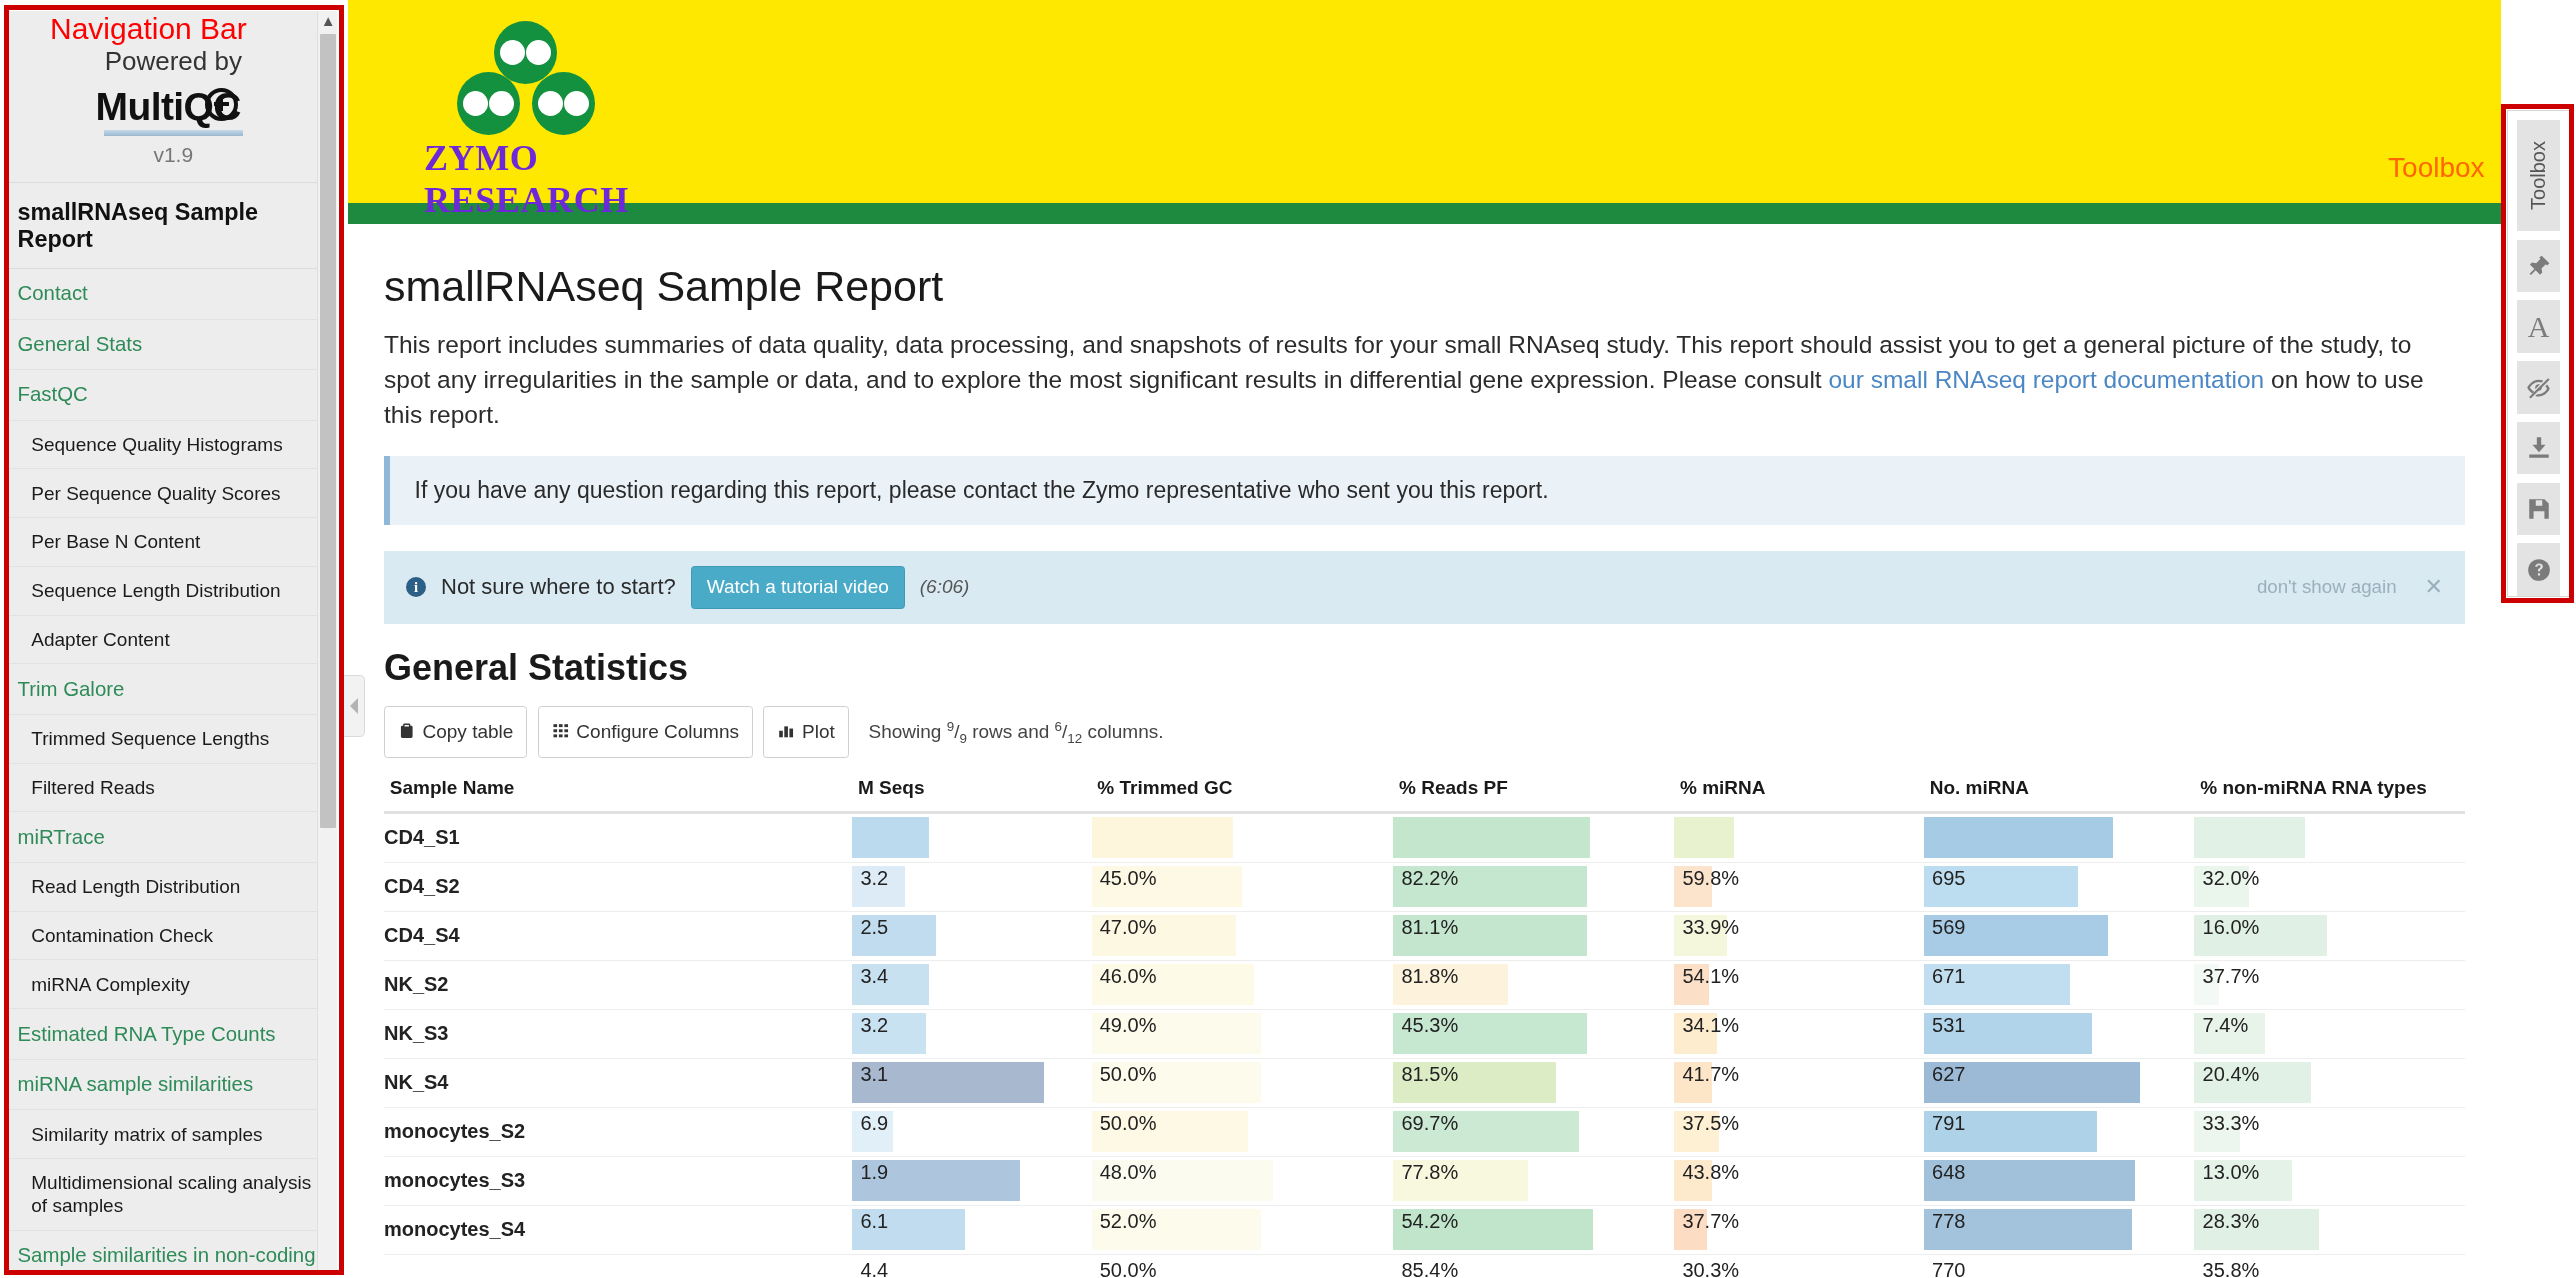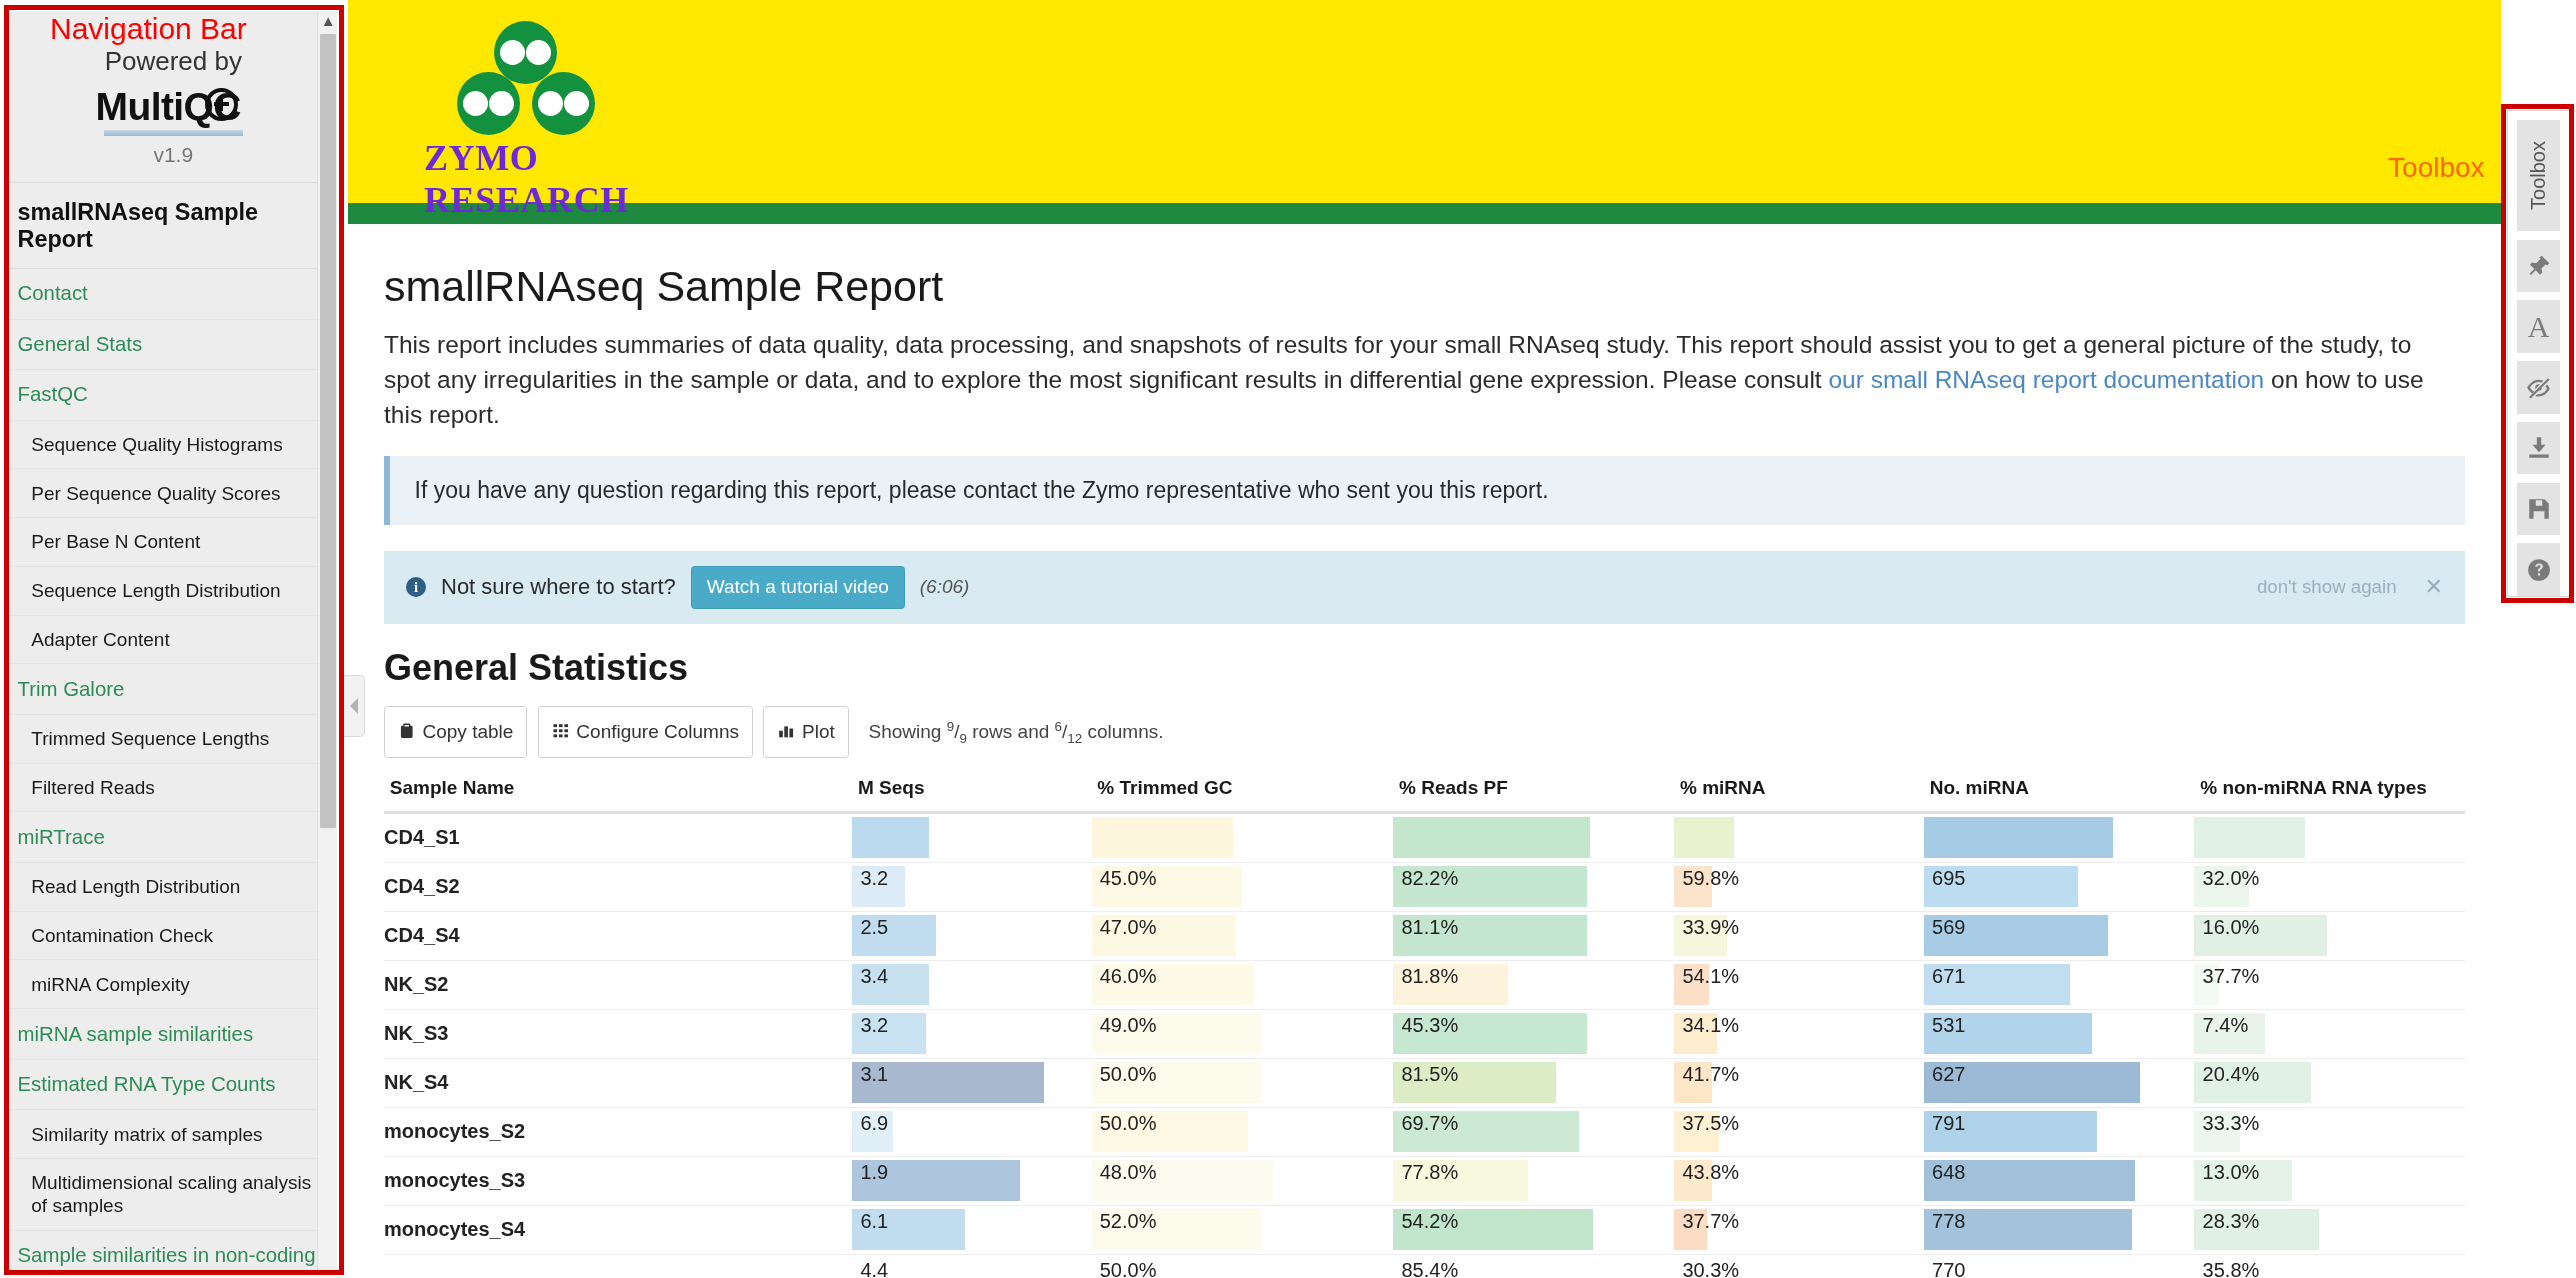--- a/index.html
+++ b/index.html
@@ -326,22 +326,22 @@
         <div class="nav-item sub">Per Base N Content</div>
         <div class="nav-item sub">Sequence Length Distribution</div>
         <div class="nav-item sub">Adapter Content</div>
         <div class="nav-item section-head">Trim Galore</div>
         <div class="nav-item sub">Trimmed Sequence Lengths</div>
         <div class="nav-item sub">Filtered Reads</div>
         <div class="nav-item section-head">miRTrace</div>
         <div class="nav-item sub">Read Length Distribution</div>
         <div class="nav-item sub">Contamination Check</div>
         <div class="nav-item sub">miRNA Complexity</div>
+        <div class="nav-item section-head">Estimated RNA Type Counts</div>
         <div class="nav-item section-head">miRNA sample similarities</div>
-        <div class="nav-item section-head">Estimated RNA Type Counts</div>
         <div class="nav-item sub">Similarity matrix of samples</div>
         <div class="nav-item sub">Multidimensional scaling analysis of samples</div>
         <div class="nav-item section-head">Sample similarities in non-coding genes excluding miRNAs and rRNAs</div>
       </div>
 
     <div id="sidebar-scrollbar">
       <div id="sb-arrow-up">▲</div>
       <div id="sb-thumb"></div>
     </div>
   </div>

